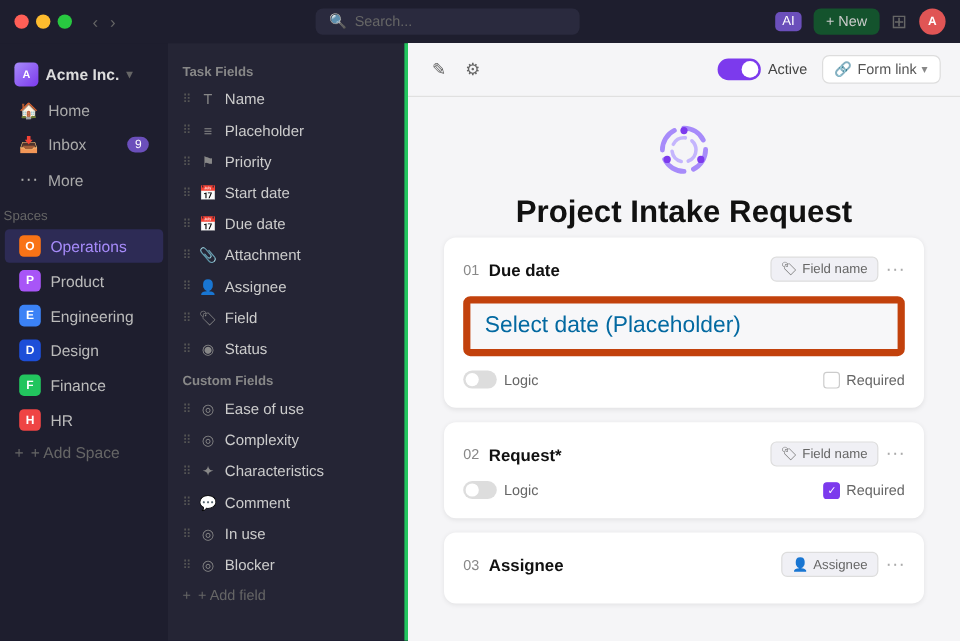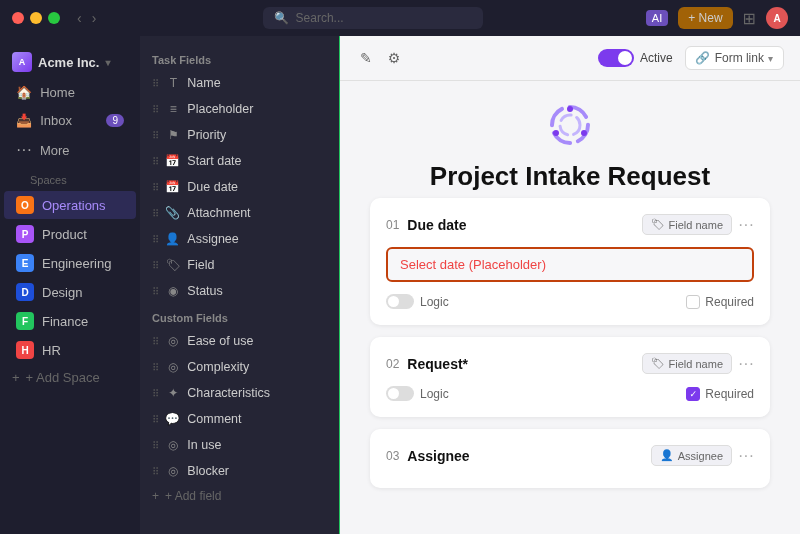--- a/index.html
+++ b/index.html
@@ -58,21 +58,21 @@
       gap: 10px;
     }
     .ai-badge {
       background: #6b4fbb;
       border-radius: 4px;
       padding: 2px 6px;
       font-size: 11px;
       color: white;
     }
     .new-btn {
-      background: #a16207;
+      background: #14532d;
       border: none;
       border-radius: 6px;
       padding: 4px 10px;
       color: #ccc;
       font-size: 12px;
       cursor: pointer;
       display: flex;
       align-items: center;
       gap: 4px;
     }
@@ -129,21 +129,21 @@
     }
     .sidebar-nav-item .badge {
       margin-left: auto;
       background: #6b4fbb;
       border-radius: 10px;
       padding: 1px 6px;
       font-size: 10px;
       color: white;
     }
     .sidebar-section-label {
-      padding: 8px 30px 4px;
+      padding: 8px 3px 4px;
       font-size: 11px;
       color: #666;
       font-weight: 500;
     }
     .space-item {
       display: flex;
       align-items: center;
       gap: 8px;
       padding: 5px 12px;
       cursor: pointer;
@@ -165,21 +165,21 @@
       padding: 5px 12px;
       color: #666;
       font-size: 13px;
       cursor: pointer;
     }
 
     
     .middle-panel {
       width: 200px;
       background: #252535;
-      border-right: 1px solid #22c55e;
+      border-right: 3px solid #22c55e;
       padding: 10px 0;
       flex-shrink: 0;
       overflow-y: auto;
     }
     .panel-section-title {
       padding: 8px 12px 4px;
       font-size: 11px;
       color: #888;
       font-weight: 600;
       text-transform: none;
@@ -339,25 +339,25 @@
       font-size: 11px;
       color: #666;
       margin-right: 6px;
     }
     .card-menu {
       background: none; border: none;
       cursor: pointer; color: #aaa; font-size: 16px;
     }
     .card-placeholder {
       background: #f7f7f9;
-      border: 2px solid #c2410c;
+      border: 6px solid #c2410c;
       border-radius: 6px;
       padding: 8px 12px;
-      font-size: 13px;
-      color: #ef4444;
+      font-size: 19px;
+      color: #0369a1;
       margin-bottom: 12px;
     }
     .card-footer {
       display: flex;
       align-items: center;
     }
     .logic-toggle {
       width: 28px; height: 15px;
       background: #ddd;
       border-radius: 8px;

